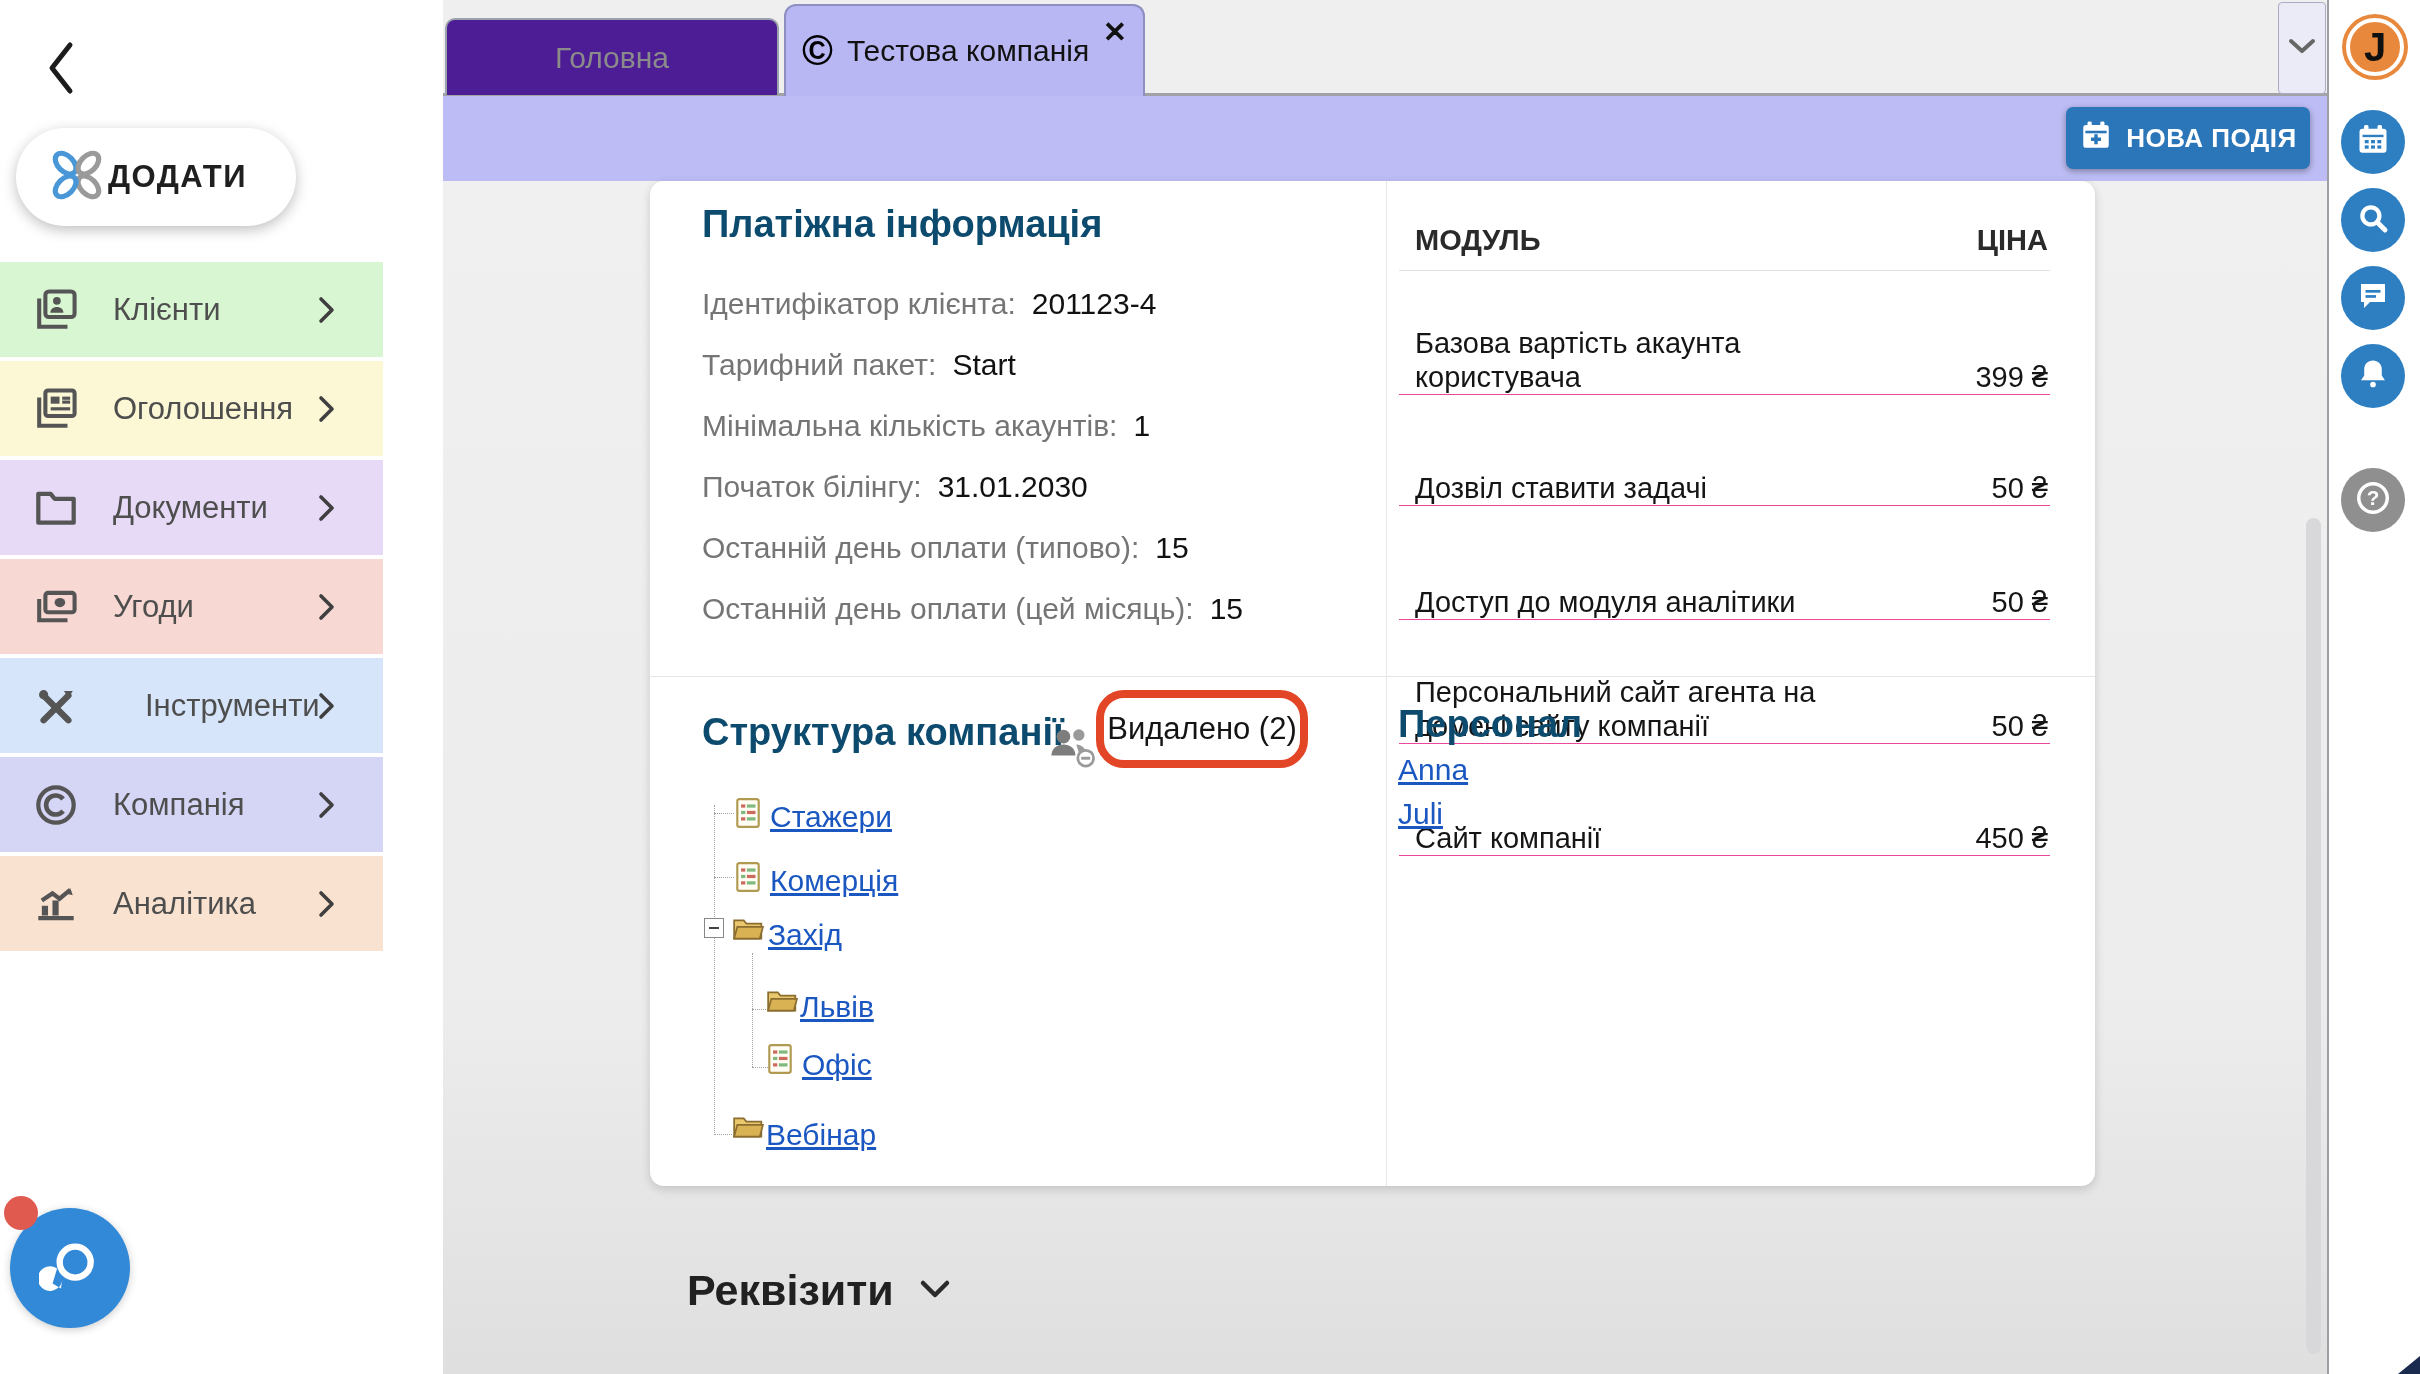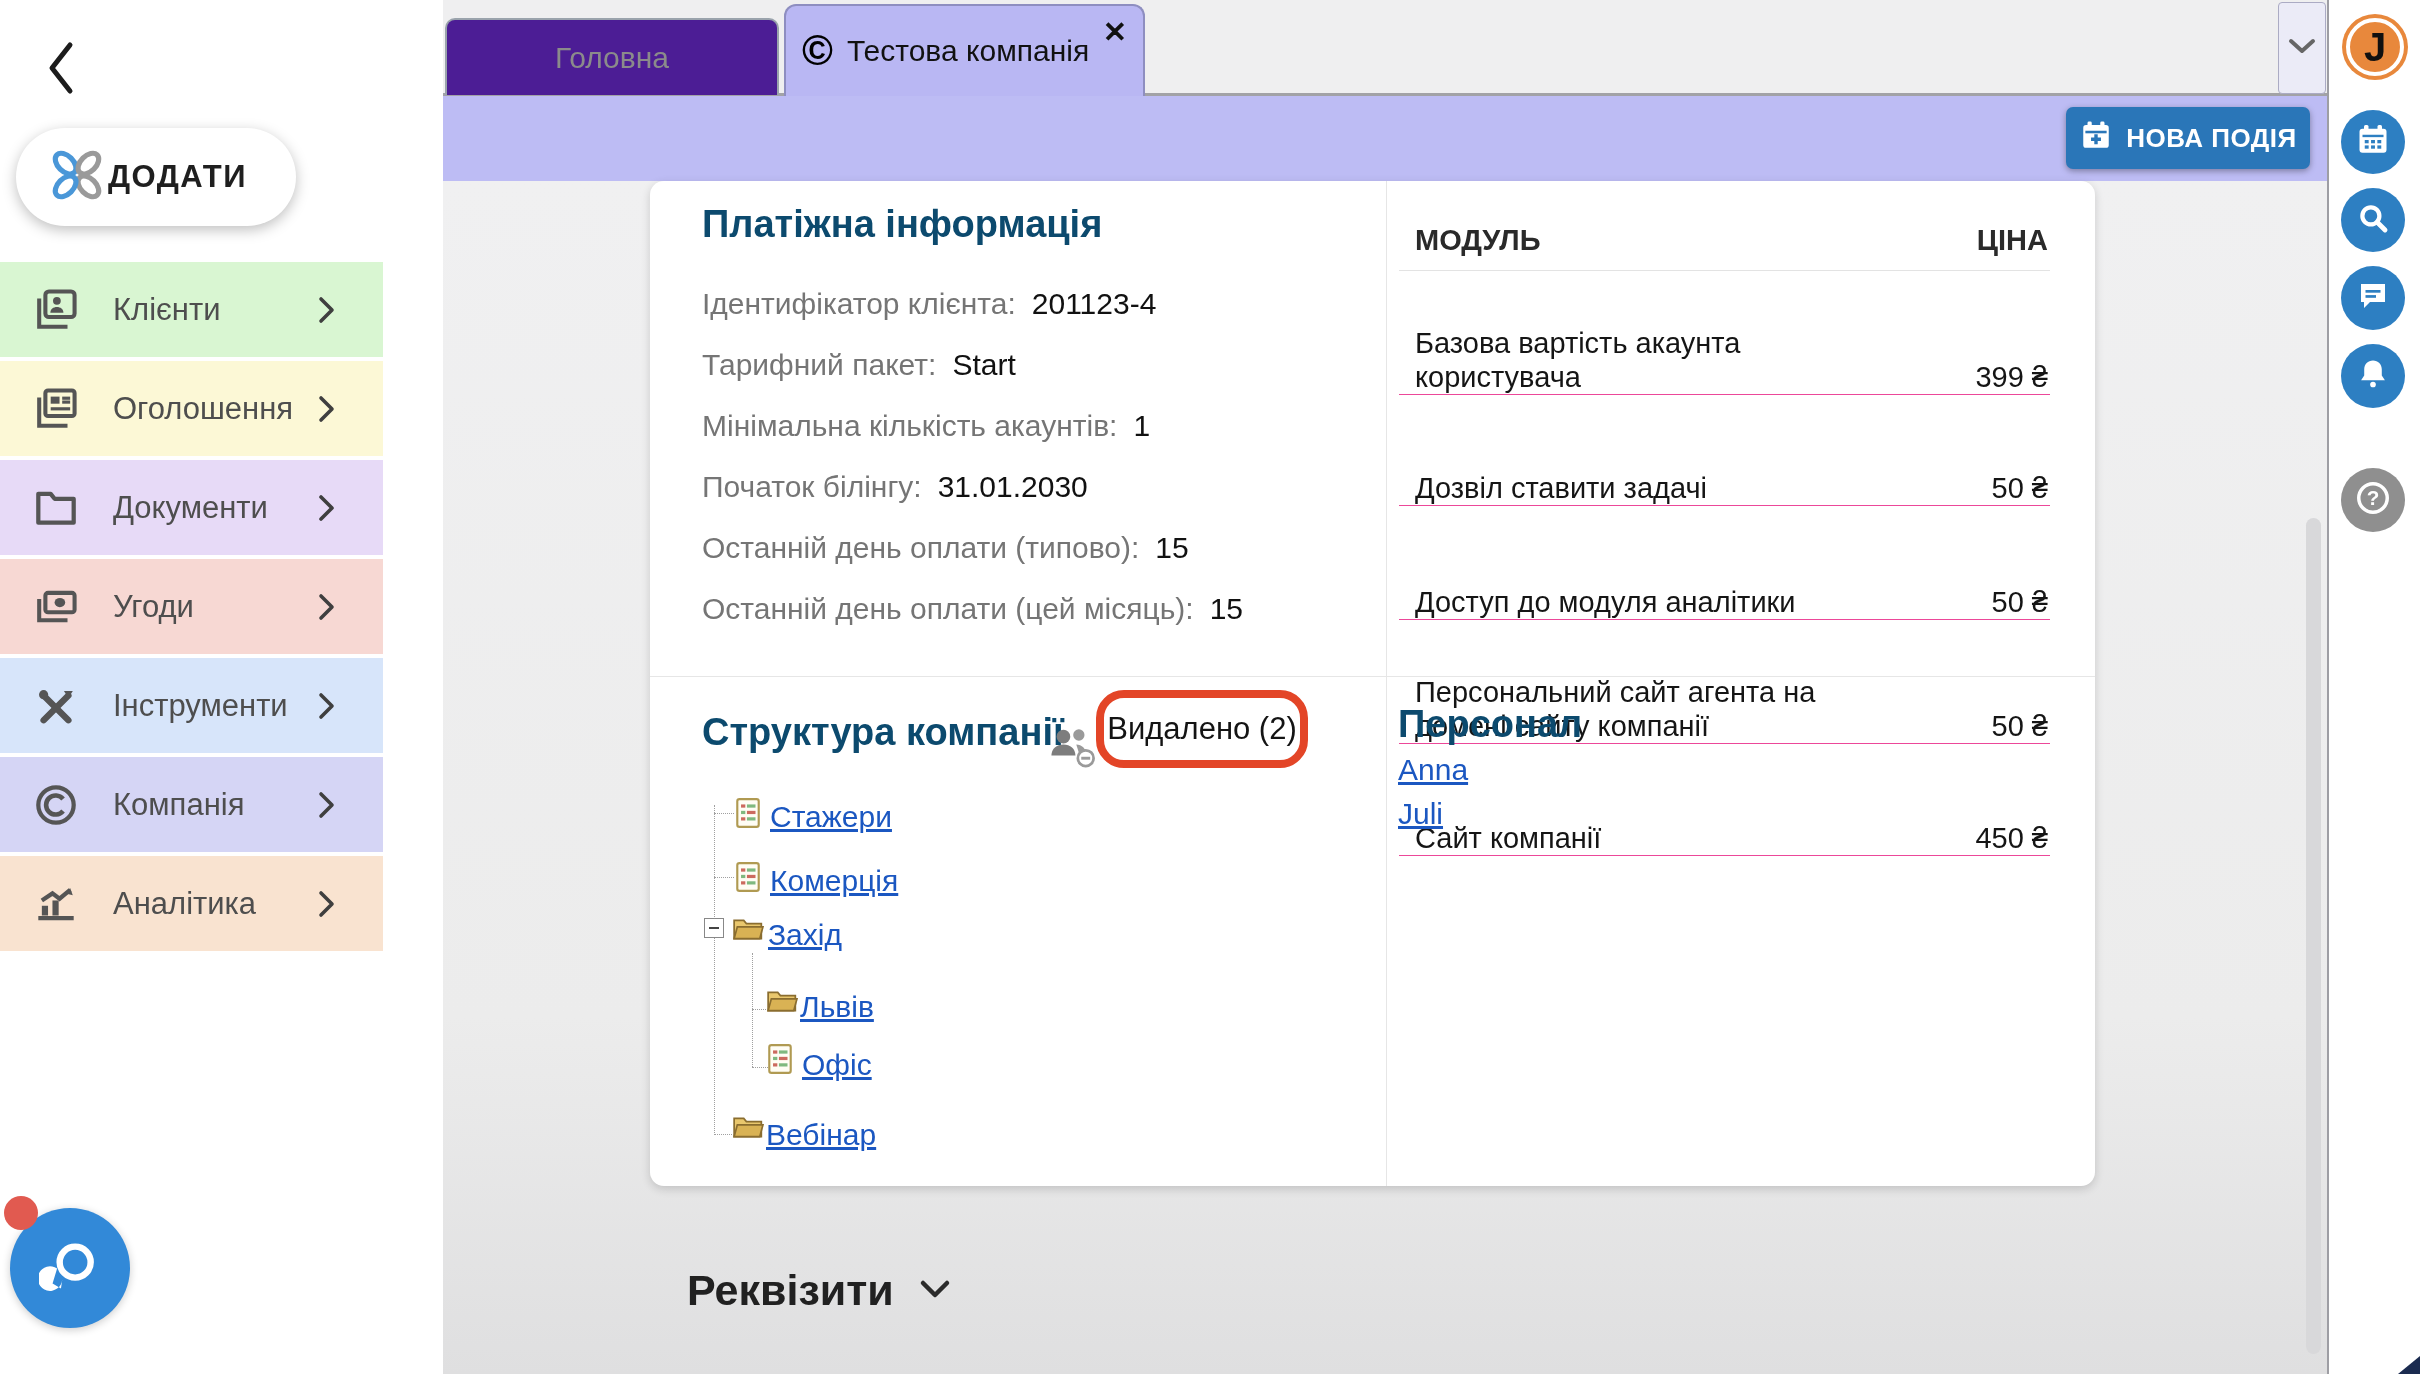--- a/index.html
+++ b/index.html
@@ -190,21 +190,21 @@
               <ellipse cx="15.2" cy="10.5" rx="3" ry="2.6" fill="#555"></ellipse>
               <path d="M3.5 8.5 v12 h16" fill="none" stroke="#555" stroke-width="2.3"></path>
             </svg>
         </span>
         <span class="menu-label">Угоди</span>
         <span class="menu-chev"><svg width="17" height="28" viewBox="0 0 17 28">
               <polyline points="3,3 14,14 3,25" fill="none" stroke="#3f3f3f" stroke-width="3.6" stroke-linecap="round" stroke-linejoin="round"></polyline>
             </svg></span>
       </div>
 
-      <div class="menu-item" style="background: rgb(215, 229, 250);">
+      <div class="menu-item" style="background: rgb(215, 229, 250); gap: 32px;">
         <span class="menu-ico">
           <svg viewBox="0 0 26 26" width="46" height="46">
               <path d="M6 7 L20 21" stroke="#555" stroke-width="3.6" stroke-linecap="round"></path>
               <path d="M20 7 L6 21" stroke="#555" stroke-width="3.6" stroke-linecap="round"></path>
               <circle cx="6" cy="6.6" r="2.6" fill="#555"></circle>
               <path d="M17.5 4.5 l5 0 -2.5 4z" fill="#555"></path>
             </svg>
         </span>
         <span class="menu-label">Інструменти</span>
         <span class="menu-chev"><svg width="17" height="28" viewBox="0 0 17 28">

